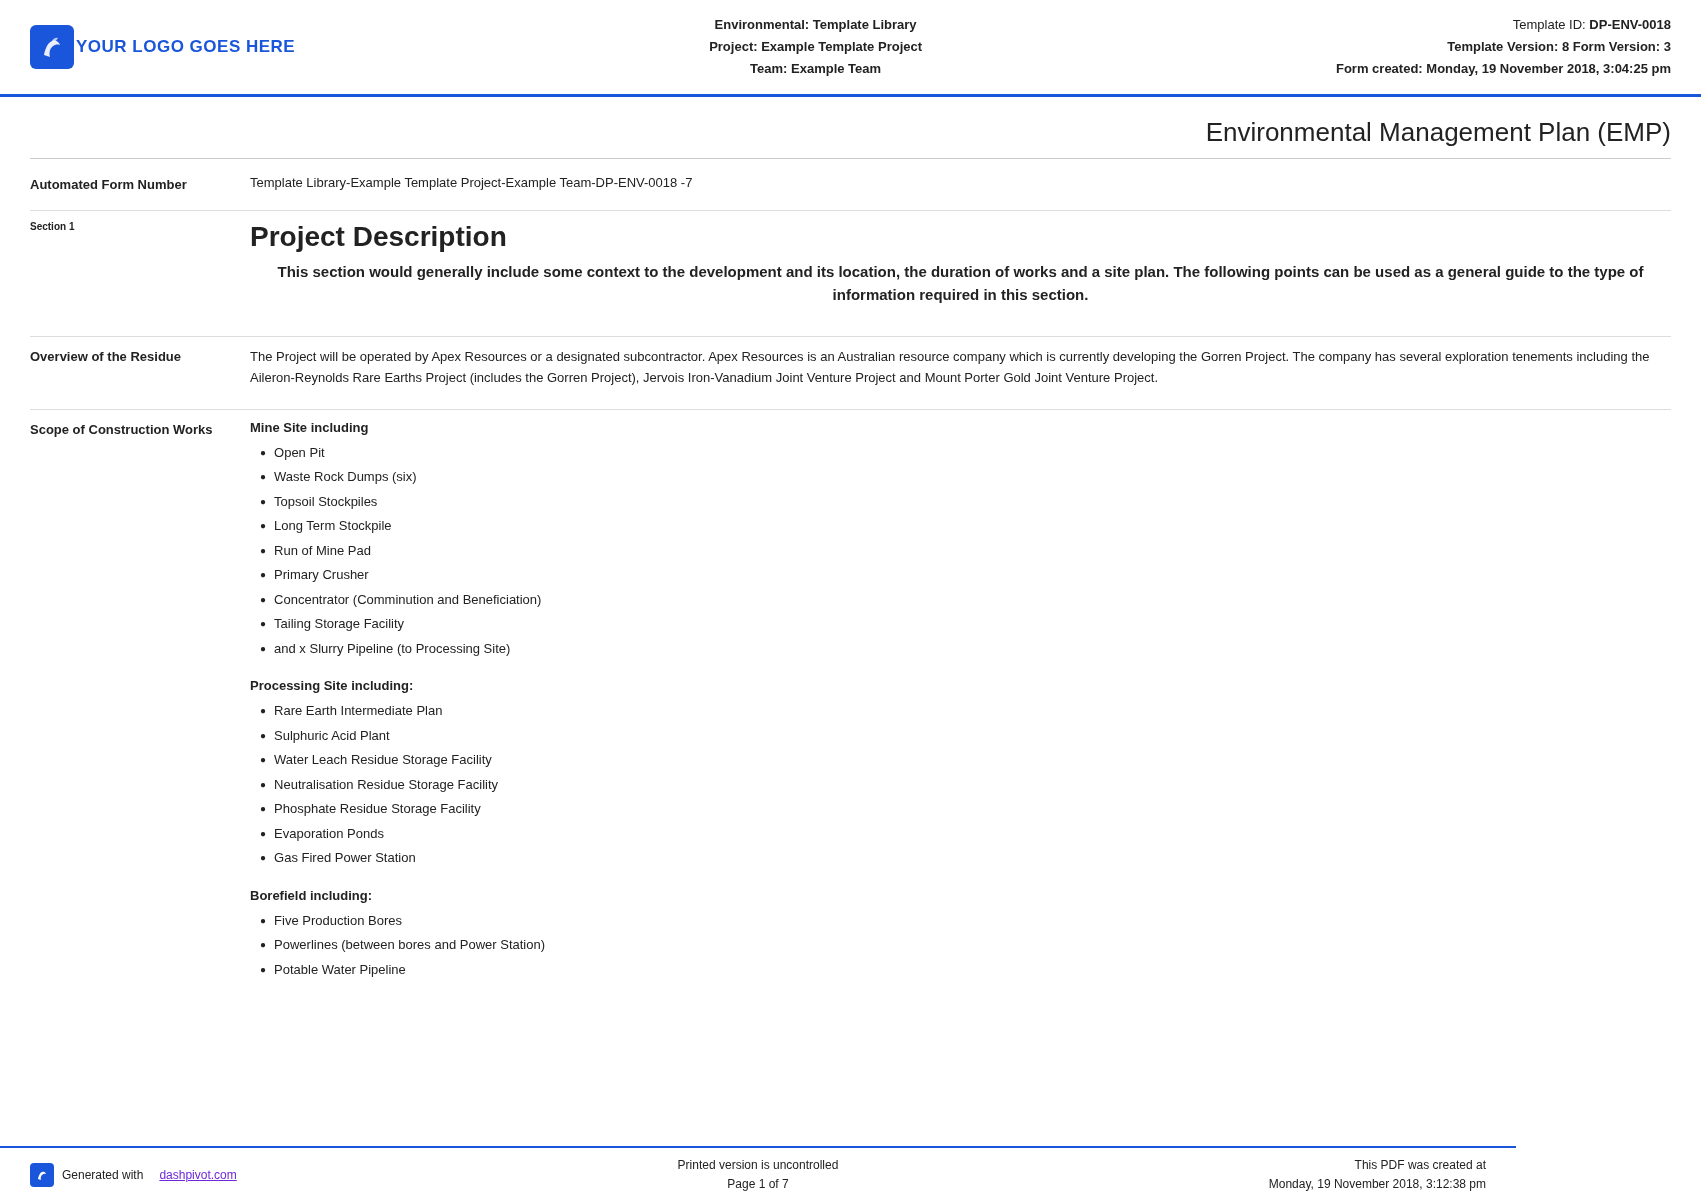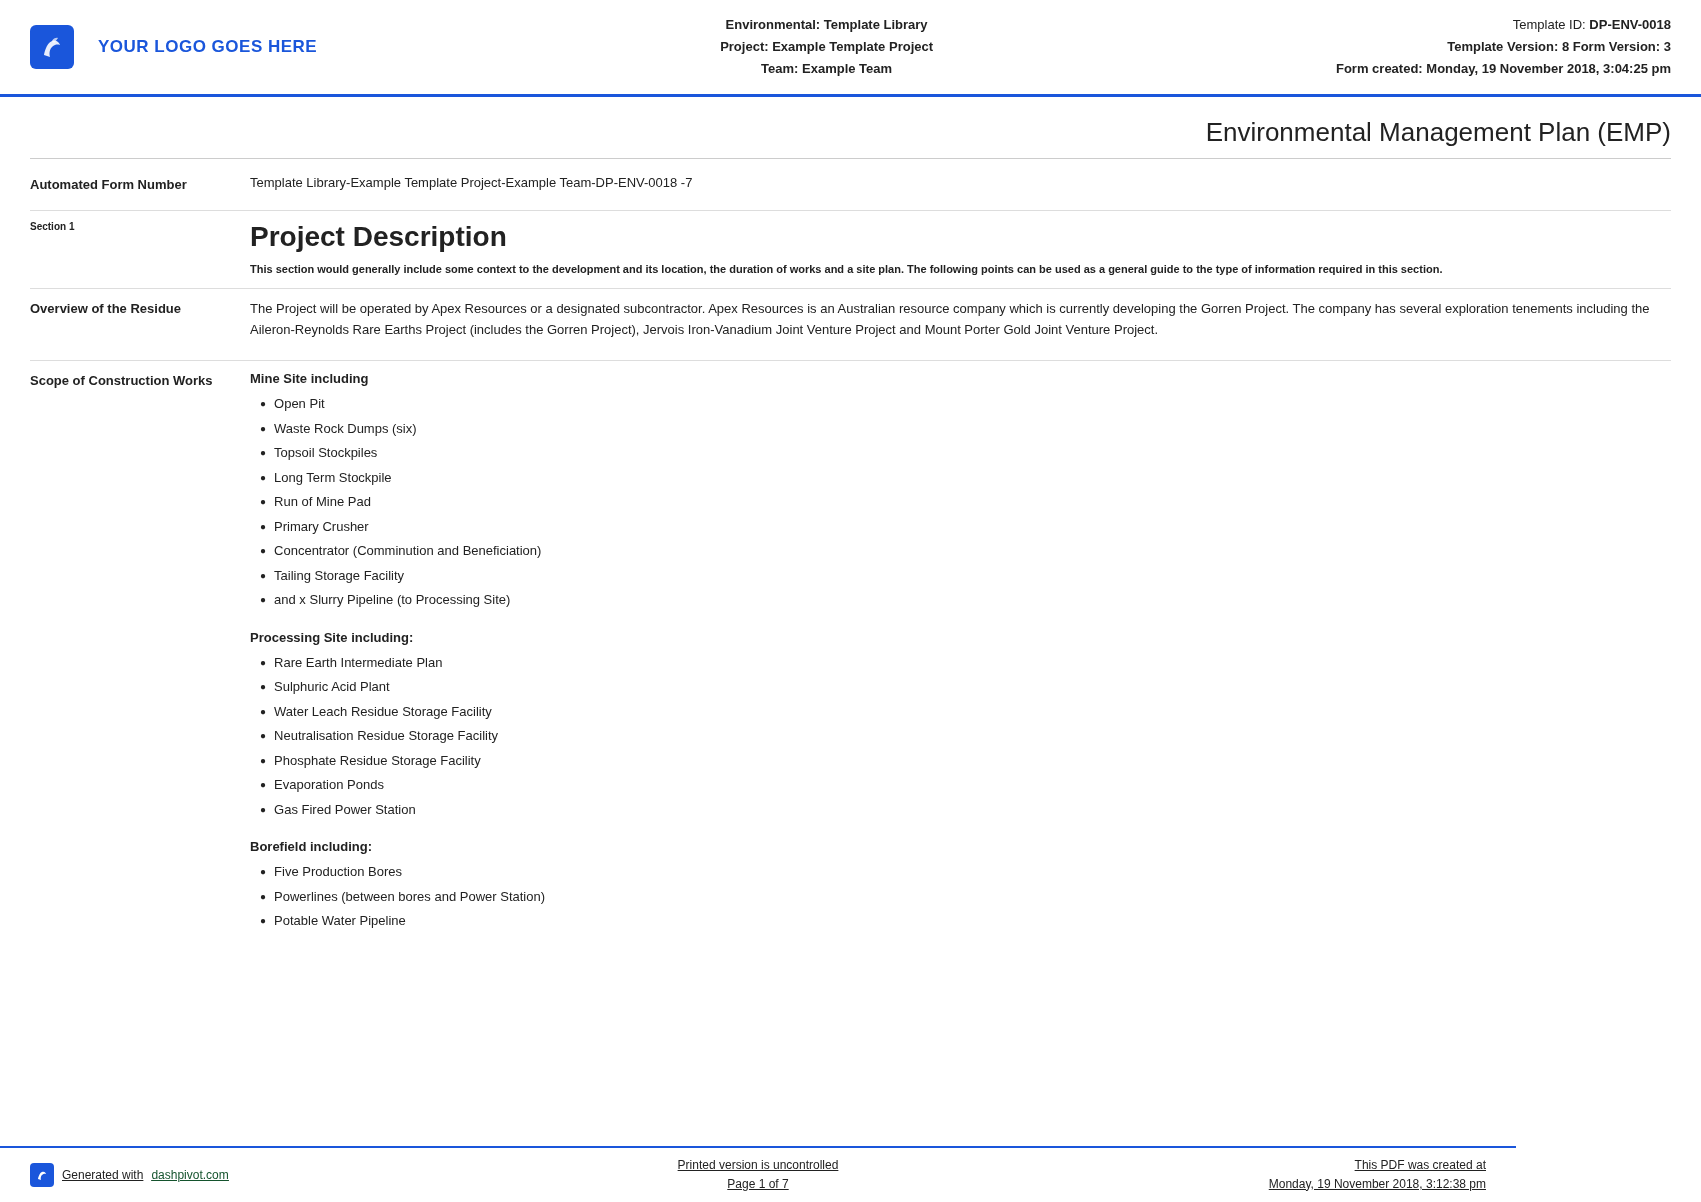--- a/index.html
+++ b/index.html
@@ -16,21 +16,21 @@
     .header {
       display: flex;
       align-items: center;
       padding: 14px 30px;
       border-bottom: 3px solid #1a56db;
       gap: 20px;
     }
     .header-logo {
       display: flex;
       align-items: center;
-      gap: 24px;
+      gap: 2px;
       min-width: 220px;
       justify-content: space-between;
     }
     .logo-icon {
       width: 44px;
       height: 44px;
       background: #1a56db;
       border-radius: 6px;
       display: flex;
       align-items: center;
@@ -106,22 +106,24 @@
     .section-content {
       flex: 1;
     }
     .section-title {
       font-size: 28px;
       font-weight: bold;
       margin-bottom: 8px;
     }
     .section-intro {
       font-weight: bold;
-      font-size: 11px;
+      font-size: 15px;
       line-height: 1.5;
+      margin-bottom: 20px;
+      text-align: center;
     }
 
     
     .overview-row {
       display: flex;
       margin-bottom: 20px;
       gap: 20px;
     }
     .overview-label {
       min-width: 200px;
@@ -183,21 +185,20 @@
       bottom: 0;
       left: 0;
       width: 1516px;
       border-top: 2px solid #1a56db;
       background: #fff;
       display: flex;
       align-items: center;
       padding: 8px 30px;
       gap: 20px;
       font-size: 12px;
-      text-decoration: underline;
     }
     .footer-left {
       display: flex;
       align-items: center;
       gap: 8px;
       min-width: 260px;
     }
     .footer-center {
       flex: 1;
       text-align: center;
@@ -211,22 +212,23 @@
     .footer-logo-icon {
       width: 24px;
       height: 24px;
       background: #1a56db;
       border-radius: 4px;
       display: flex;
       align-items: center;
       justify-content: center;
     }
     .footer-link {
-      color: #14532d;
+      color: #6d28d9;
       text-decoration: underline;
+      margin-left: 8px;
     }
     .divider-line {
       border: none;
       border-top: 1px solid #ddd;
       margin: 10px 0;
     }
     .section-row {
       display: flex;
       gap: 20px;
       margin-bottom: 0;

